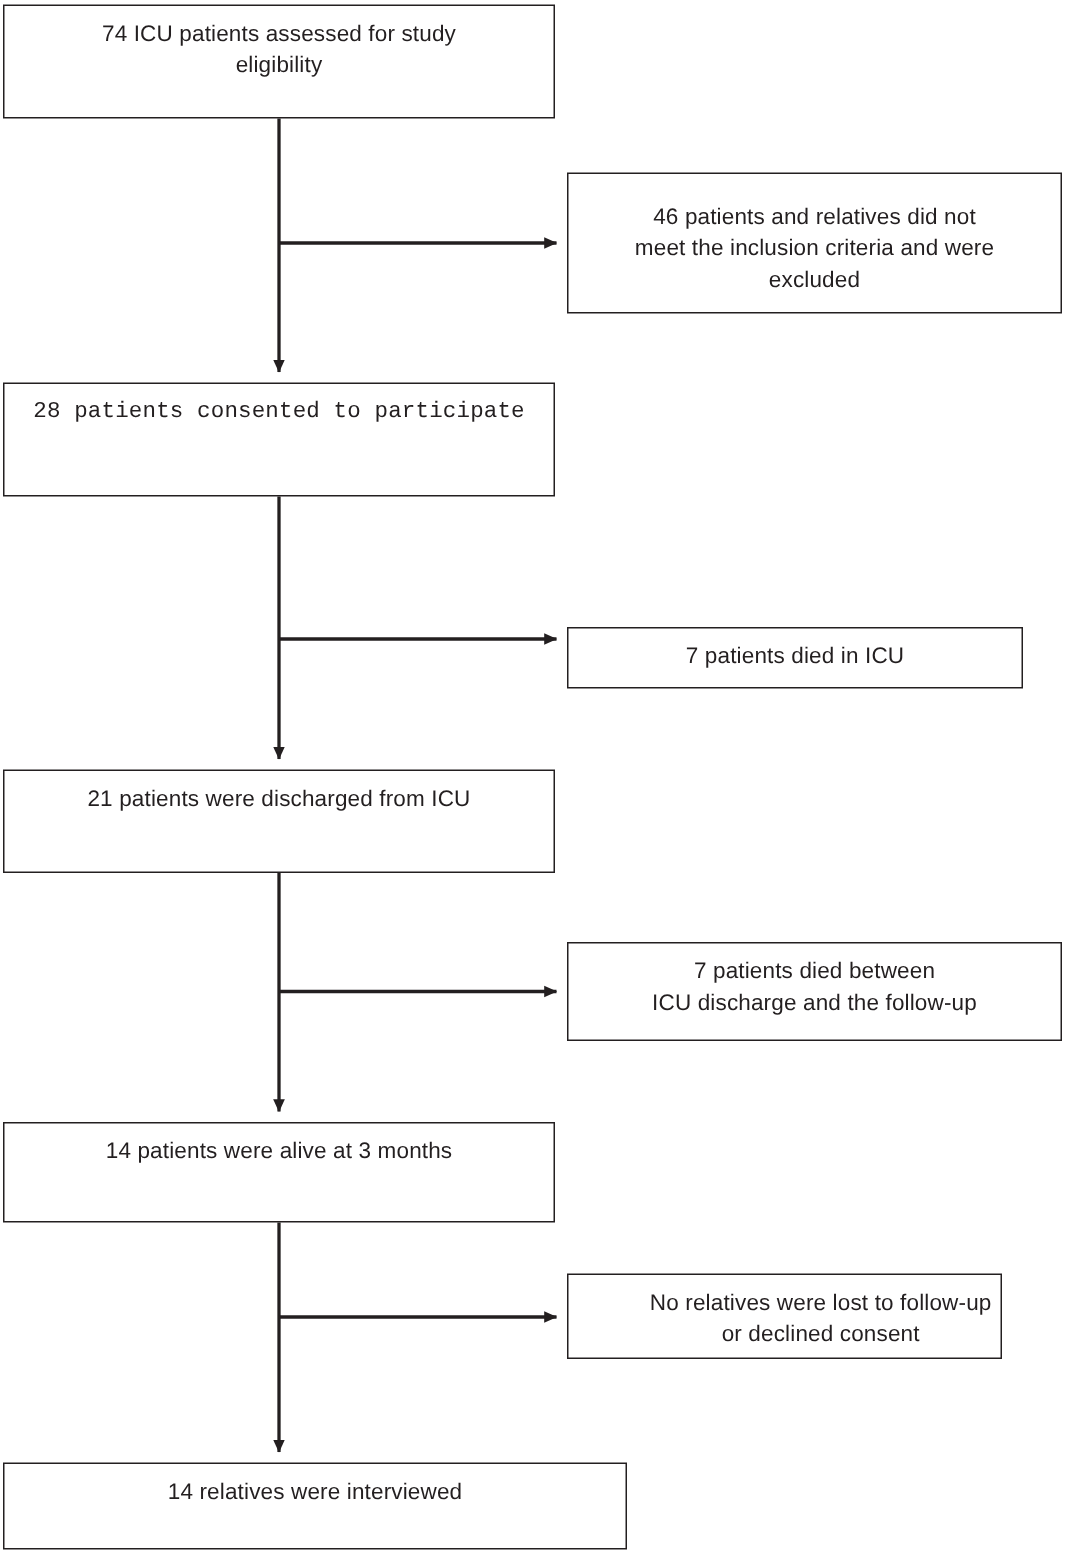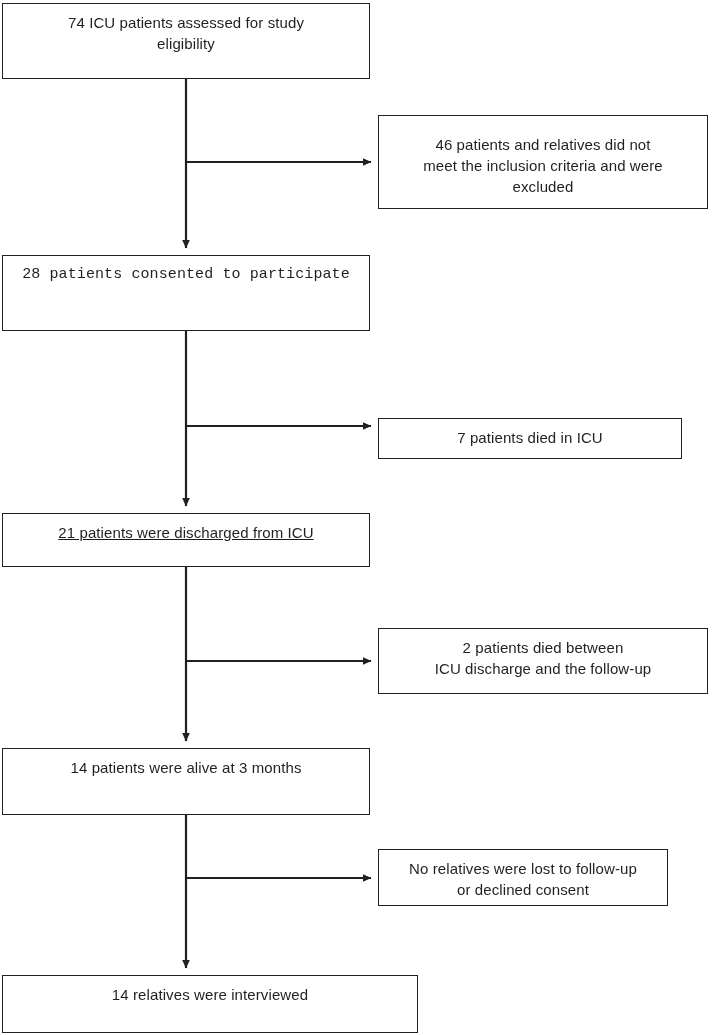--- a/index.html
+++ b/index.html
@@ -81,21 +81,21 @@
 
   <div class="node-box" style="left:2px; top:3px; width:368px; height:76px;">
     <span class="node-text">74 ICU patients assessed for study
 eligibility</span>
   </div>
 
   <div class="node-box" style="left:2px; top:255px; width:368px; height:76px;font-family:Liberation Mono, monospace;">
     <span class="node-text">28 patients consented to participate</span>
   </div>
 
-  <div class="node-box" style="left:2px; top:513px; width:368px; height:54px;text-decoration:underline;">
+  <div class="node-box" style="left:2px; top:513px; width:368px; height:69px;">
     <span class="node-text">21 patients were discharged from ICU</span>
   </div>
 
   <div class="node-box" style="left:2px; top:748px; width:368px; height:67px;">
     <span class="node-text">14 patients were alive at 3 months</span>
   </div>
 
   <div class="node-box" style="left:2px; top:975px; width:416px; height:58px;">
     <span class="node-text">14 relatives were interviewed</span>
   </div>
@@ -104,22 +104,22 @@
     <span class="node-text">46 patients and relatives did not
 meet the inclusion criteria and were
 excluded</span>
   </div>
 
   <div class="node-box center-v" style="left:378px; top:406px; width:304px; height:41px;margin-top:12px;">
     <span class="node-text">7 patients died in ICU</span>
   </div>
 
   <div class="node-box" style="left:378px; top:628px; width:330px; height:66px;">
-    <span class="node-text">2 patients died between
+    <span class="node-text">7 patients died between
 ICU discharge and the follow-up</span>
   </div>
 
-  <div class="node-box" style="left:378px; top:849px; width:290px; height:57px;">
+  <div class="node-box" style="left:378px; top:849px; width:290px; height:57px;justify-content:flex-end;">
     <span class="node-text">No relatives were lost to follow-up
 or declined consent</span>
   </div>
 
 </div>
 
 </body></html>

